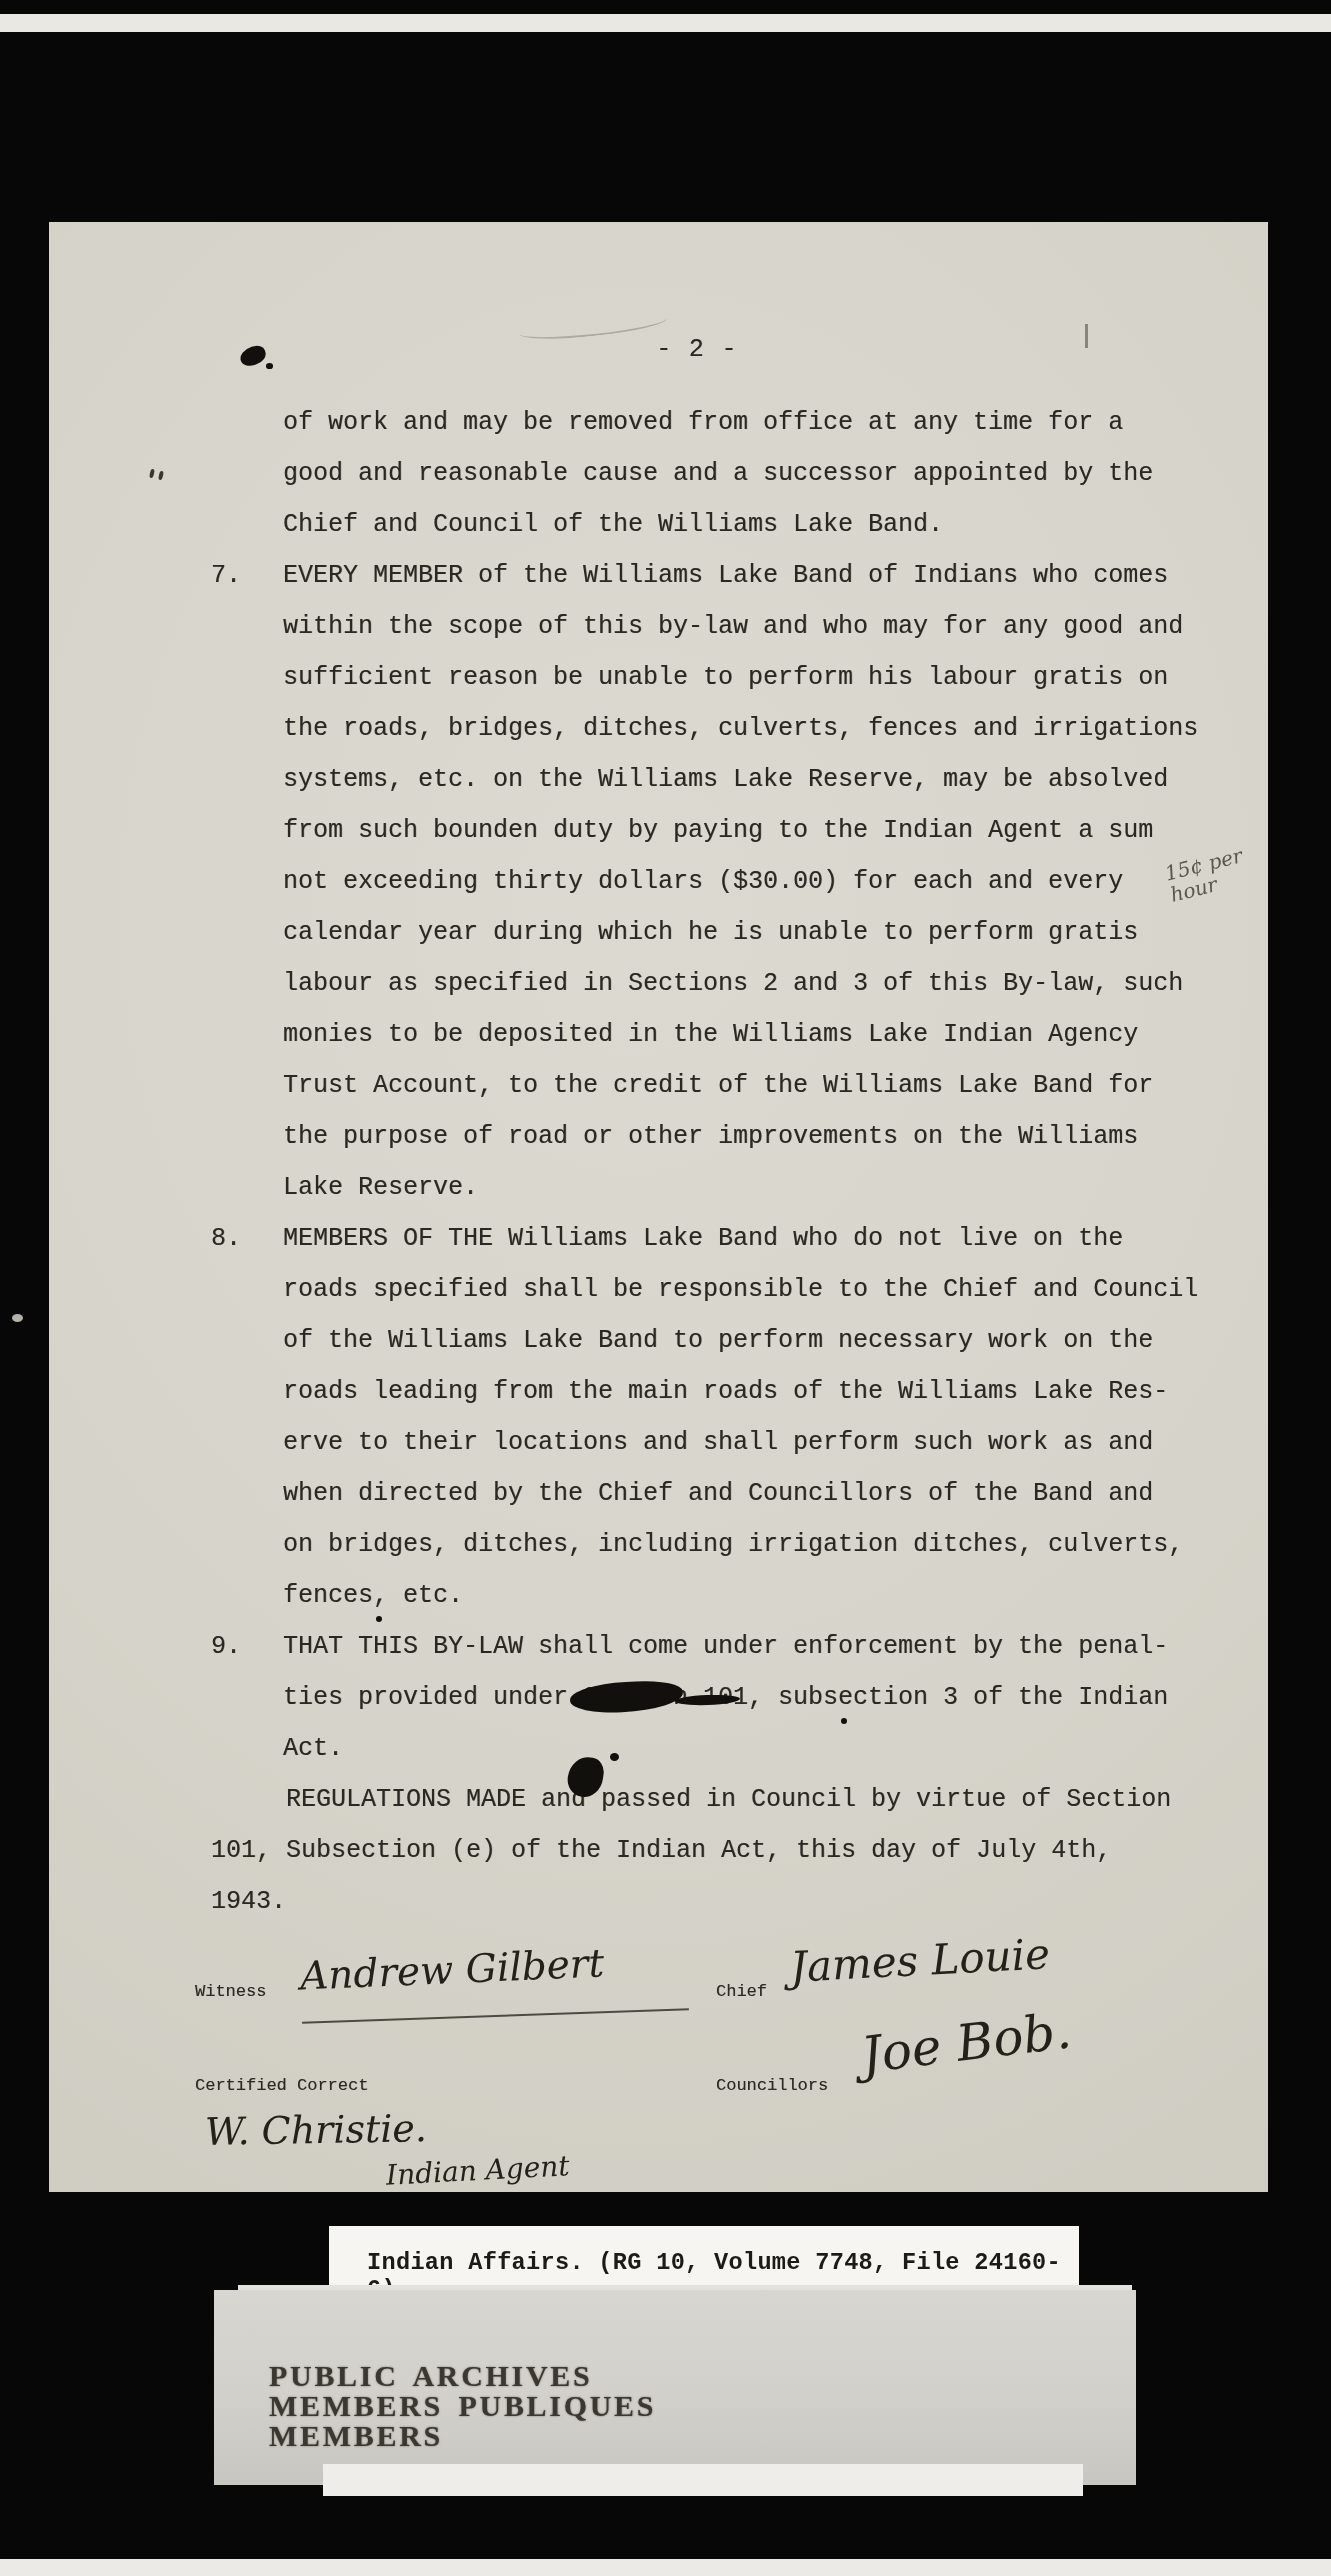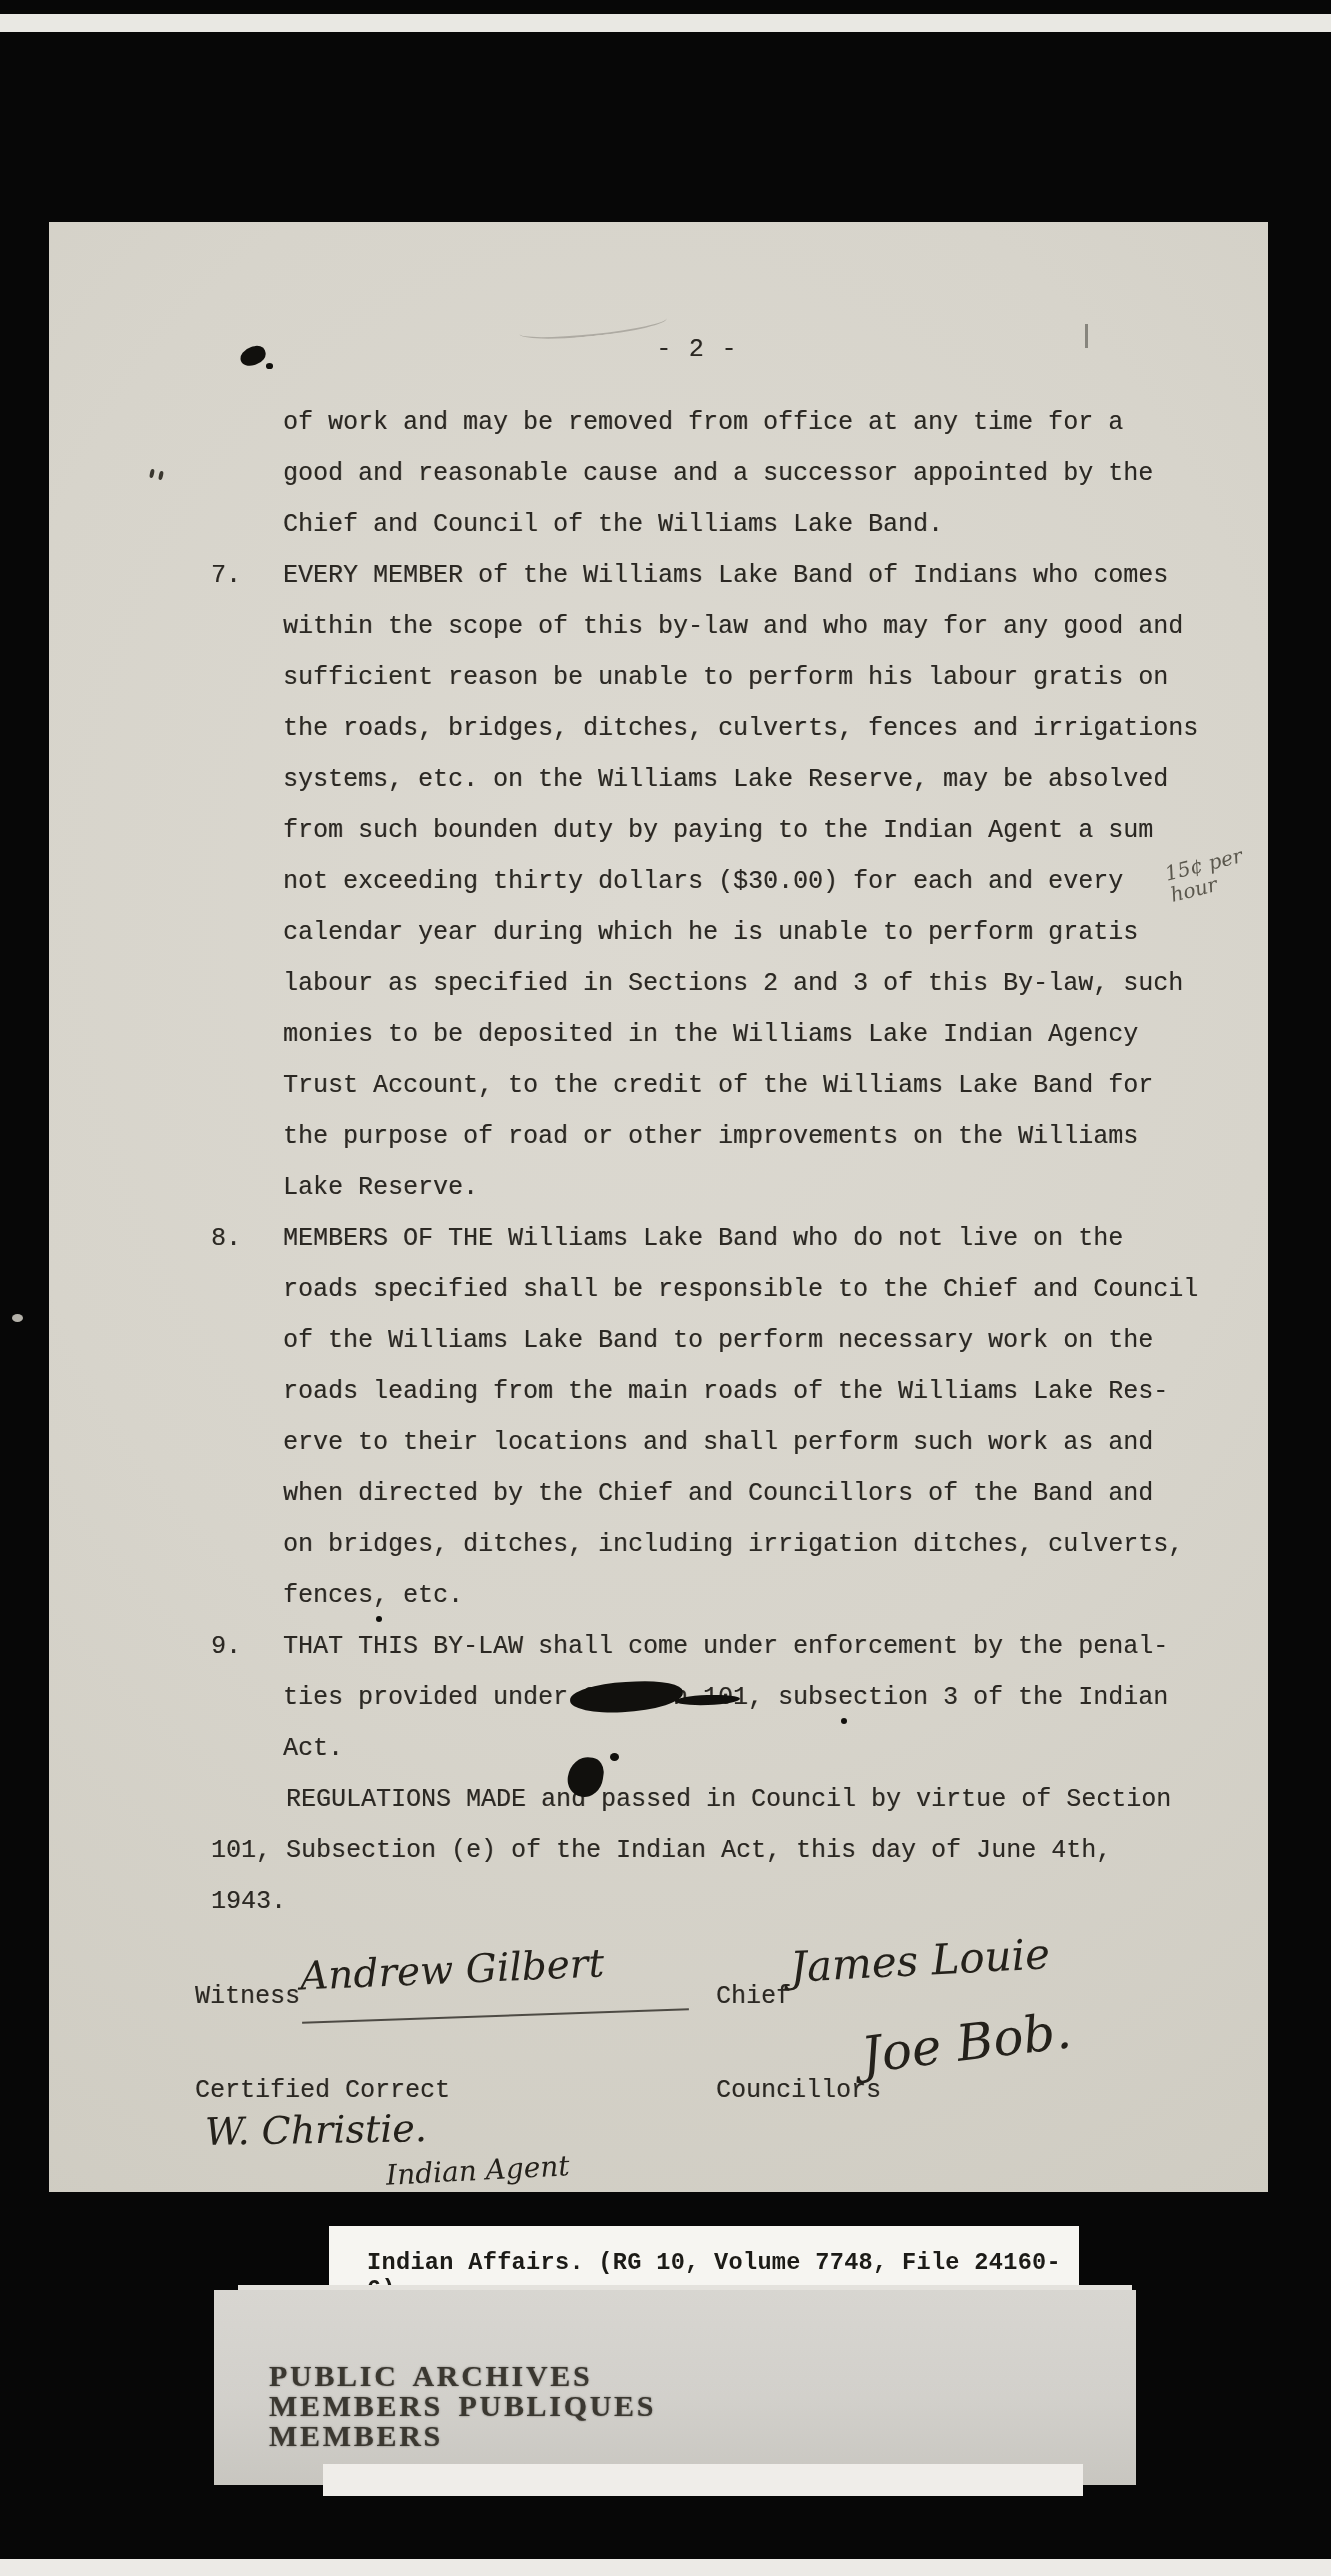--- a/index.html
+++ b/index.html
@@ -17,21 +17,21 @@
   .page-number{position:absolute;left:146px;top:102px;width:1004px;text-align:center;
                font-size:25px;line-height:51px;letter-spacing:1.3px;}
   .body-col{position:absolute;left:146px;top:175px;width:1004px;font-size:25px;line-height:51px;margin-left:16px;}
   .block{white-space:pre;}
   .intro{margin-left:72px;}
   .item{display:flex;}
   .item .num{flex:0 0 72px;}
   .item .txt{flex:1;white-space:pre;}
 
   .hand{font-family:"DejaVu Serif","Liberation Serif",serif;font-style:italic;color:#24211b;position:absolute;white-space:pre;}
-  .typed-label{position:absolute;font-size:25px;}
+  .typed-label{position:absolute;font-size:17px;}
 
   .margin-note{position:absolute;left:1118px;top:632px;font-family:"DejaVu Serif",serif;font-style:italic;
                font-size:20px;line-height:21.6px;color:#5a574d;transform:rotate(-14deg);white-space:pre;}
 
   .blot{position:absolute;background:#11100d;}
   .scribble{position:absolute;border-bottom:2px solid rgba(76,73,66,0.30);border-radius:50%;}
   .tickmark{position:absolute;width:2.7px;height:24px;background:rgba(56,53,48,0.5);}
   .tinymark{position:absolute;background:#3a372f;border-radius:40%;}
 
   .ref-box{position:absolute;left:329px;top:2226px;width:750px;height:121px;background:#f6f5f1;}
@@ -99,21 +99,21 @@
 on bridges, ditches, including irrigation ditches, culverts,
 fences, etc.</div>
       </div>
       <div class="item">
         <span class="num">9.</span>
         <div class="txt">THAT THIS BY-LAW shall come under enforcement by the penal-
 ties provided under Section 101, subsection 3 of the Indian
 Act.</div>
       </div>
       <div class="block">     REGULATIONS MADE and passed in Council by virtue of Section
-101, Subsection (e) of the Indian Act, this day of June 4th,
+101, Subsection (e) of the Indian Act, this day of July 4th,
 1943.</div>
     </div>
 
     <div class="margin-note">15¢ per
 hour</div>
 
     <div class="blot" style="left:521px;top:1460px;width:113px;height:30px;border-radius:55% 45% 60% 50%;transform:rotate(-3deg);"></div>
     <div class="blot" style="left:626px;top:1473px;width:65px;height:10px;border-radius:50%;transform:rotate(-2deg);"></div>
     <div class="blot" style="left:519px;top:1535px;width:35px;height:40px;border-radius:60% 40% 55% 48%;transform:rotate(8deg);"></div>
     <div class="blot" style="left:561px;top:1531px;width:8.8px;height:8px;border-radius:50%;"></div>

